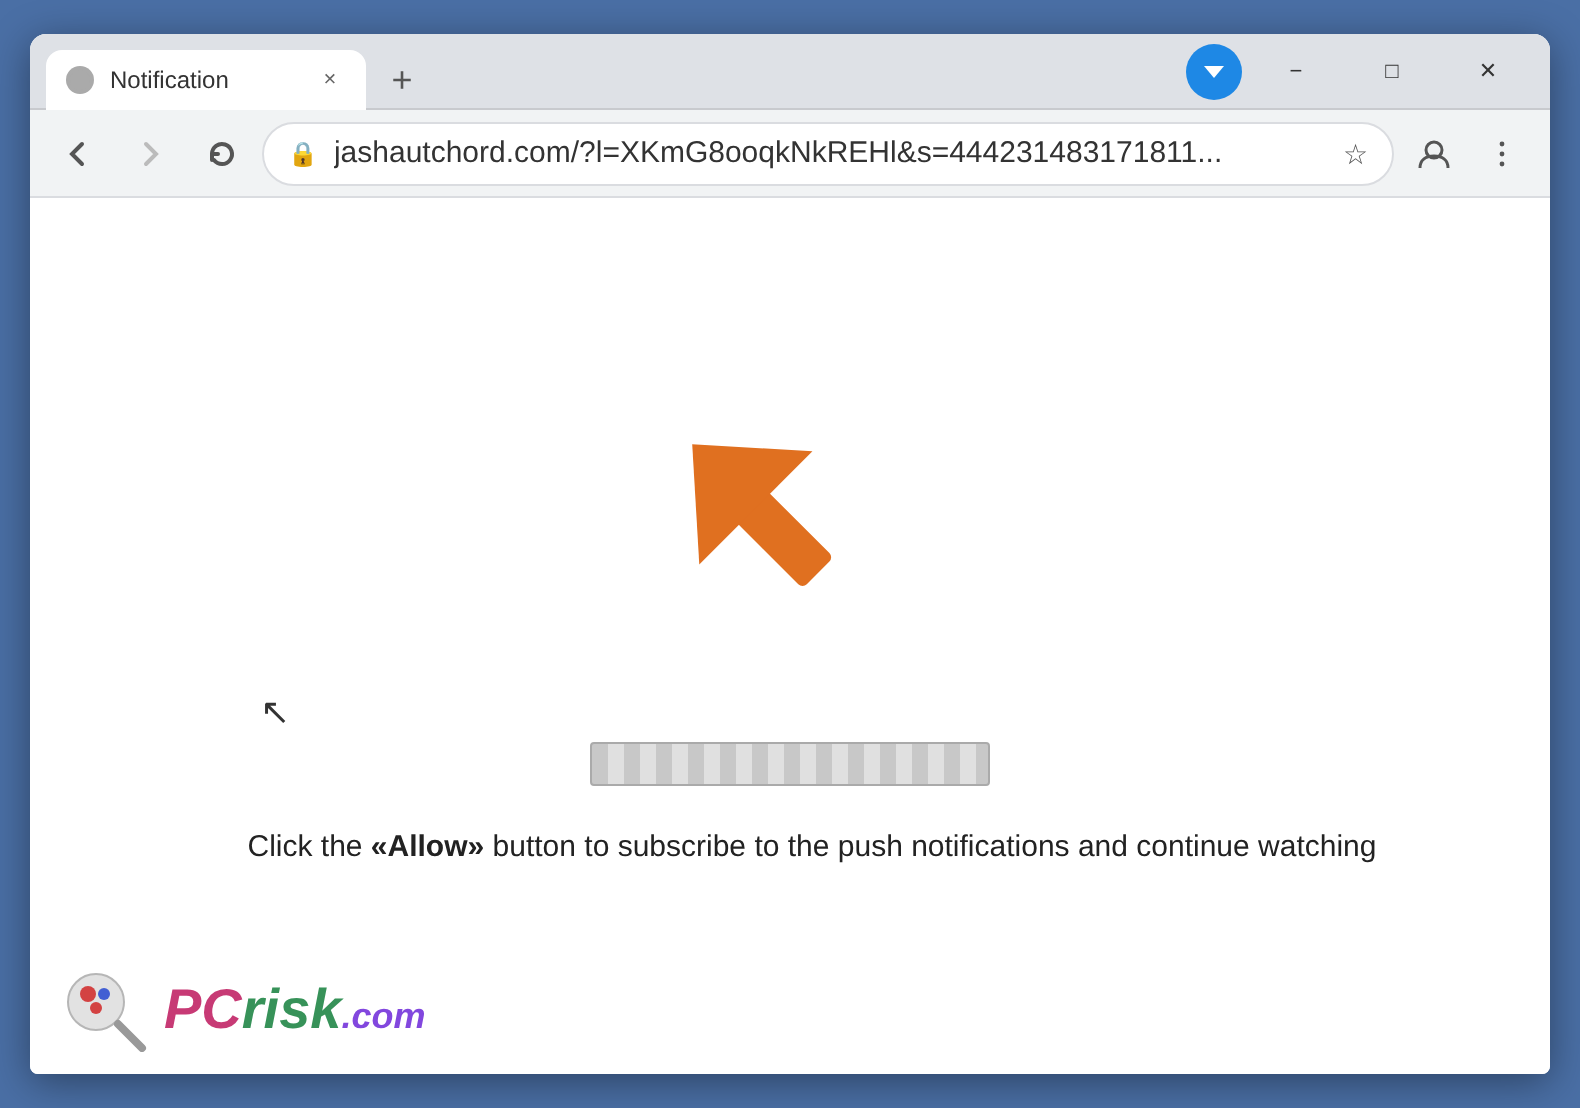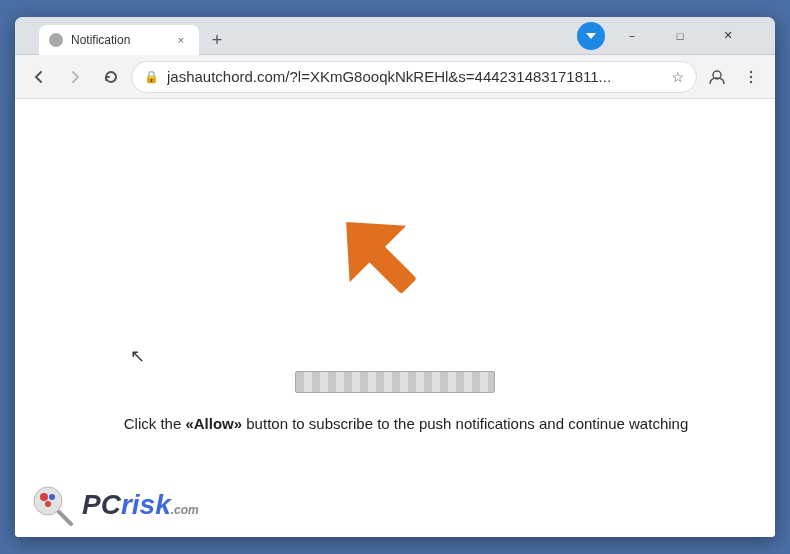--- a/index.html
+++ b/index.html
@@ -23,21 +23,21 @@
       flex-direction: column;
       overflow: hidden;
     }
 
     
     .title-bar {
       background: #dee1e6;
       height: 38px;
       display: flex;
       align-items: center;
-      padding: 0 24px;
+      padding: 0 8px;
       gap: 4px;
       border-bottom: 1px solid #c8cace;
     }
 
     .tab-area {
       display: flex;
       align-items: flex-end;
       flex: 1;
       height: 100%;
     }
@@ -262,33 +262,33 @@
       position: absolute;
       bottom: 10px;
       left: 15px;
       display: flex;
       align-items: center;
       gap: 8px;
       opacity: 0.85;
     }
 
     .pc-part {
-      color: #0f172a;
+      color: #be185d;
       font-style: italic;
       margin-top: 31px;
     }
 
     .risk-part {
-      color: #1d4ed8;
+      color: #15803d;
       font-style: italic;
     }
 
     .com-part {
-      color: #737373;
-      font-size: 12px;
+      color: #6d28d9;
+      font-size: 18px;
       font-style: italic;
       margin-top: 28px;
     }
 
     
     .cursor {
       position: absolute;
       bottom: 170px;
       left: 115px;
       font-size: 18px;

